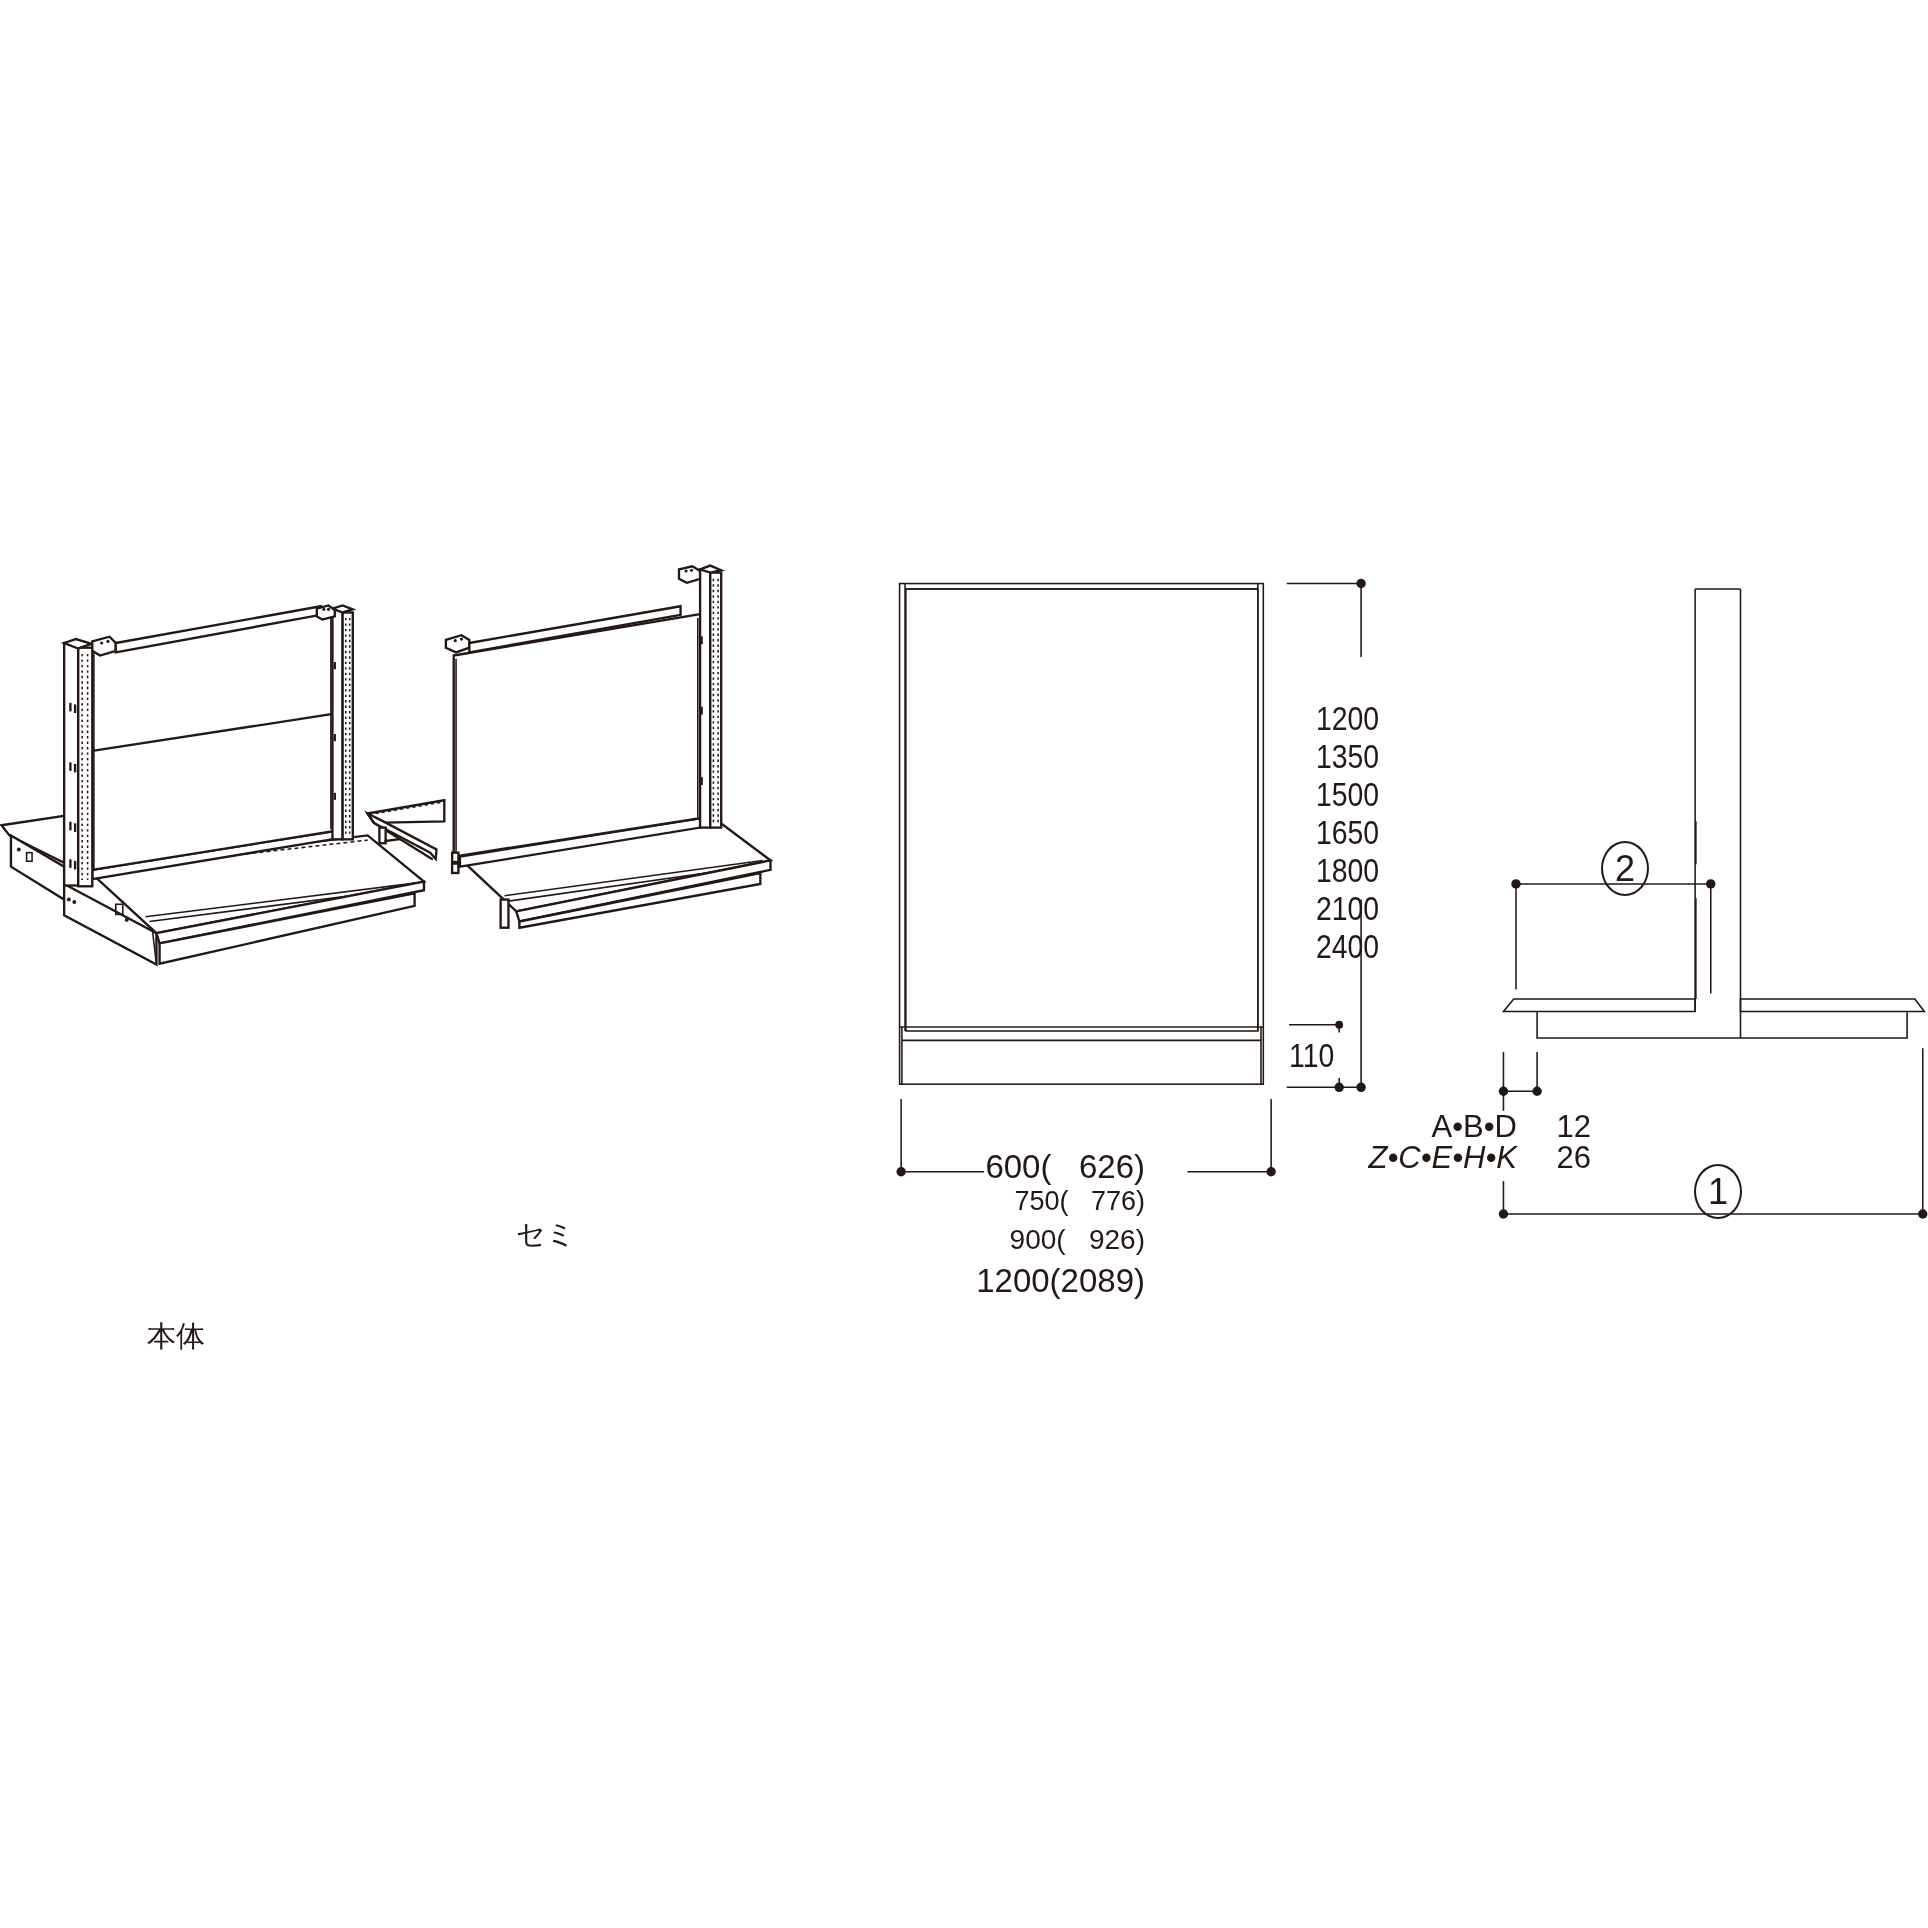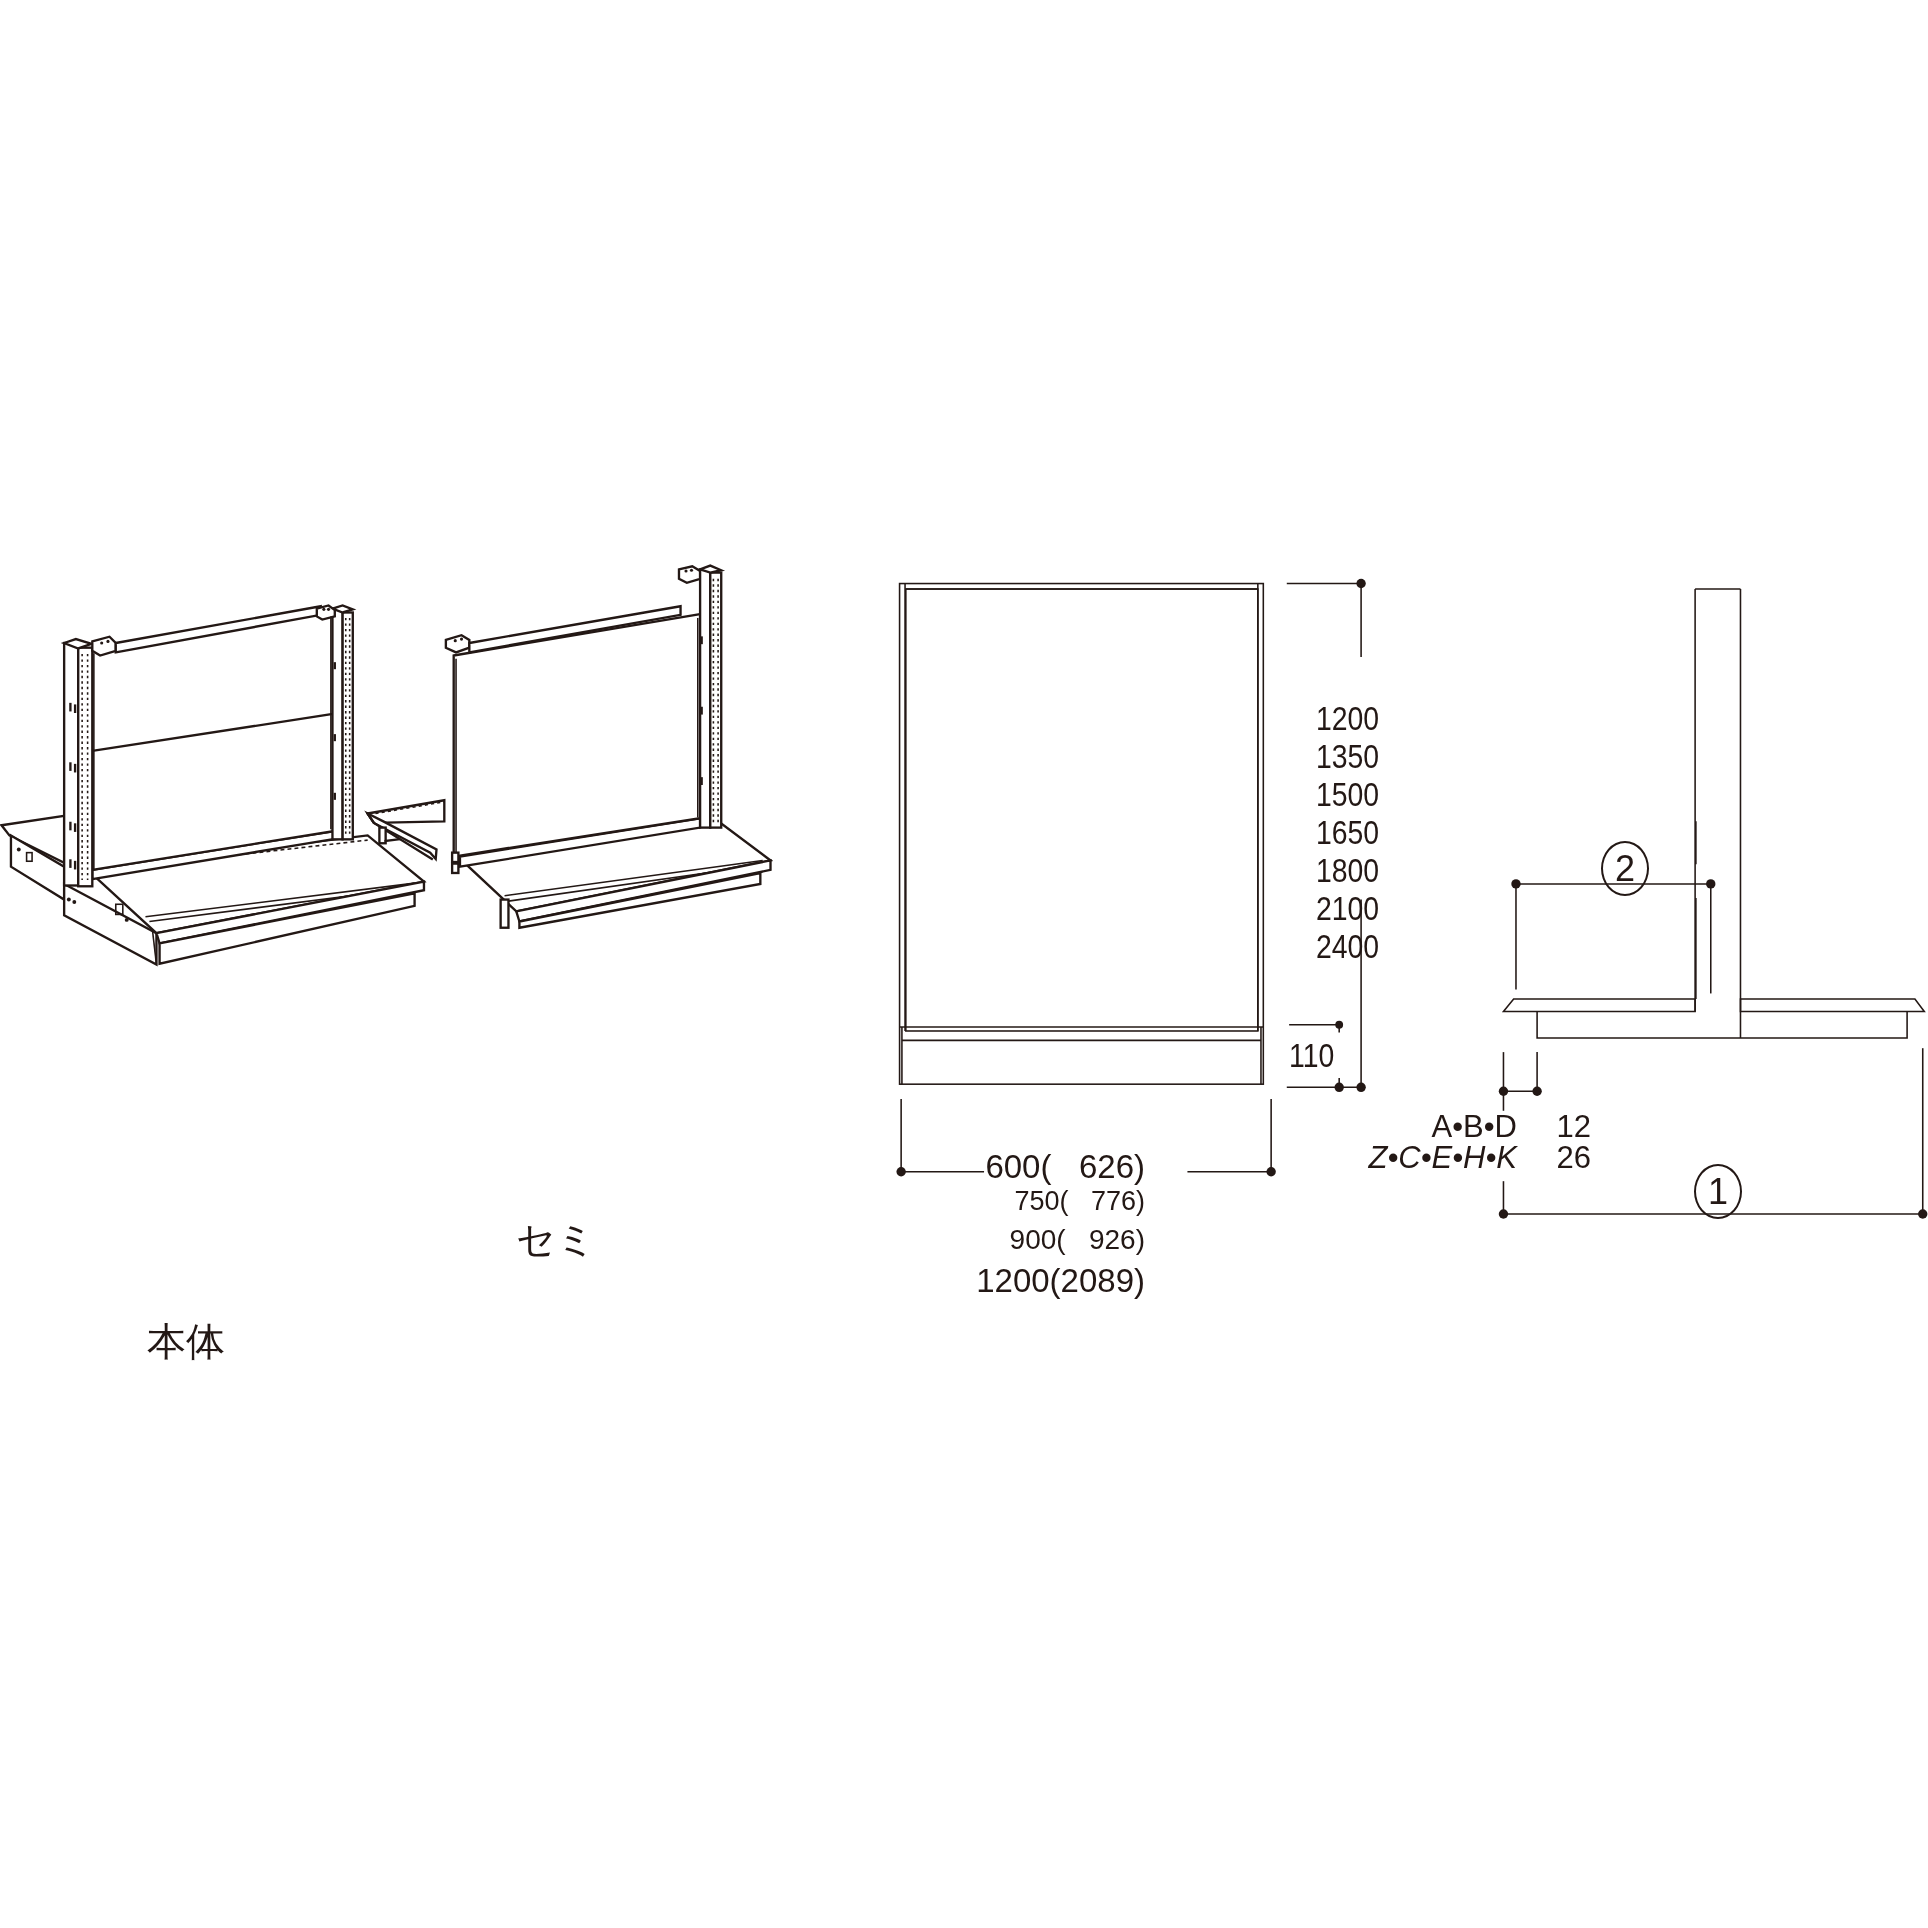--- a/index.html
+++ b/index.html
@@ -4,21 +4,21 @@
 <style>
   html,body{margin:0;padding:0;background:#ffffff;}
   body{width:1929px;height:1929px;position:relative;overflow:hidden;font-family:"Liberation Sans","DejaVu Sans",sans-serif;color:#231815;}
   svg{position:absolute;left:0;top:0;}
   .ln{stroke:#231815;stroke-width:3;fill:none;stroke-linecap:square;}
   .lnt{stroke:#231815;stroke-width:2;fill:none;}
   .fill{fill:#ffffff;stroke:#231815;stroke-width:3;}
   .dot{fill:#231815;}
   .lbl{position:absolute;font-family:"Liberation Sans Narrow","Liberation Sans","DejaVu Sans",sans-serif;color:#231815;white-space:pre;line-height:1;}
   .dim{font-size:33px;letter-spacing:0;transform:scaleX(0.86);transform-origin:left top;}
-  .jp{font-size:39px;font-family:"DejaVu Sans",sans-serif;}
+  .jp{font-size:29px;font-family:"DejaVu Sans",sans-serif;}
   .circ{position:absolute;width:45px;height:52px;border:2.3px solid #231815;border-radius:50%;font-size:36px;text-align:center;line-height:52px;box-sizing:border-box;width:48px;height:55px;}
 </style>
 </head>
 <body>
 
 <svg width="1929" height="1929" viewBox="0 0 2466 2466" xmlns="http://www.w3.org/2000/svg">
 
   <g>
 
     <polygon class="fill" points="5,1055 90,1040 90,1095 28,1095"></polygon>

